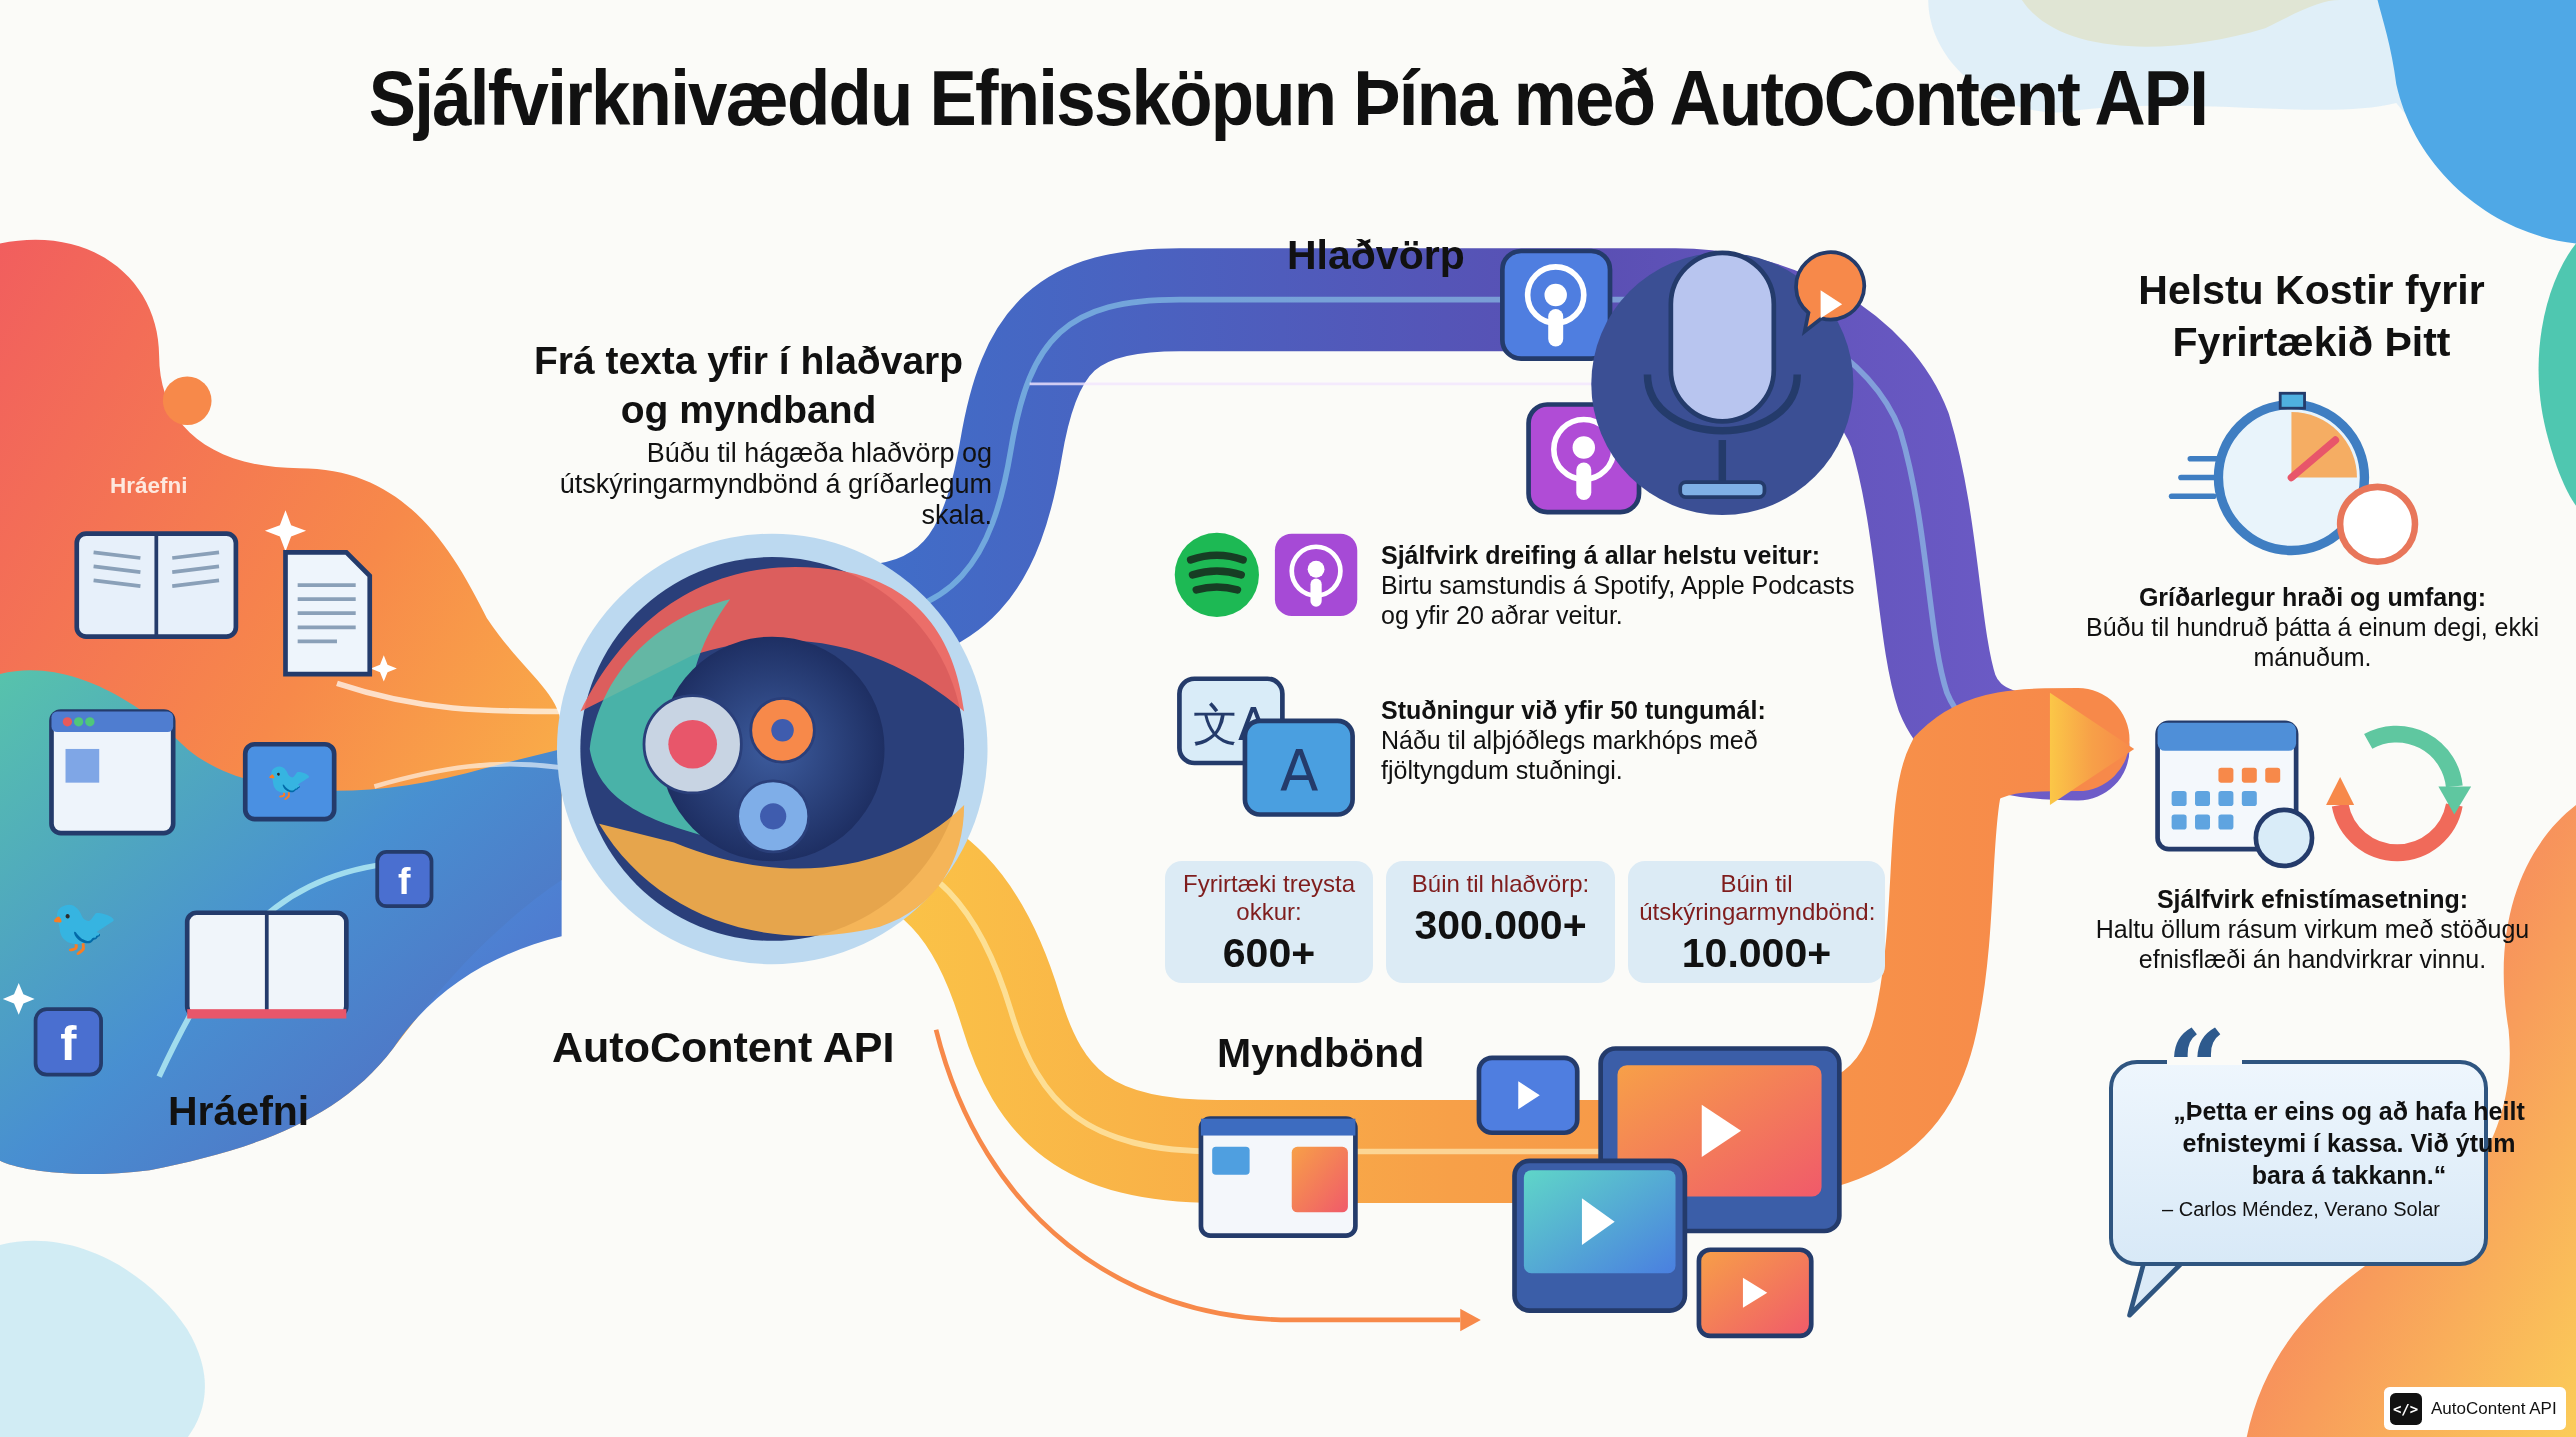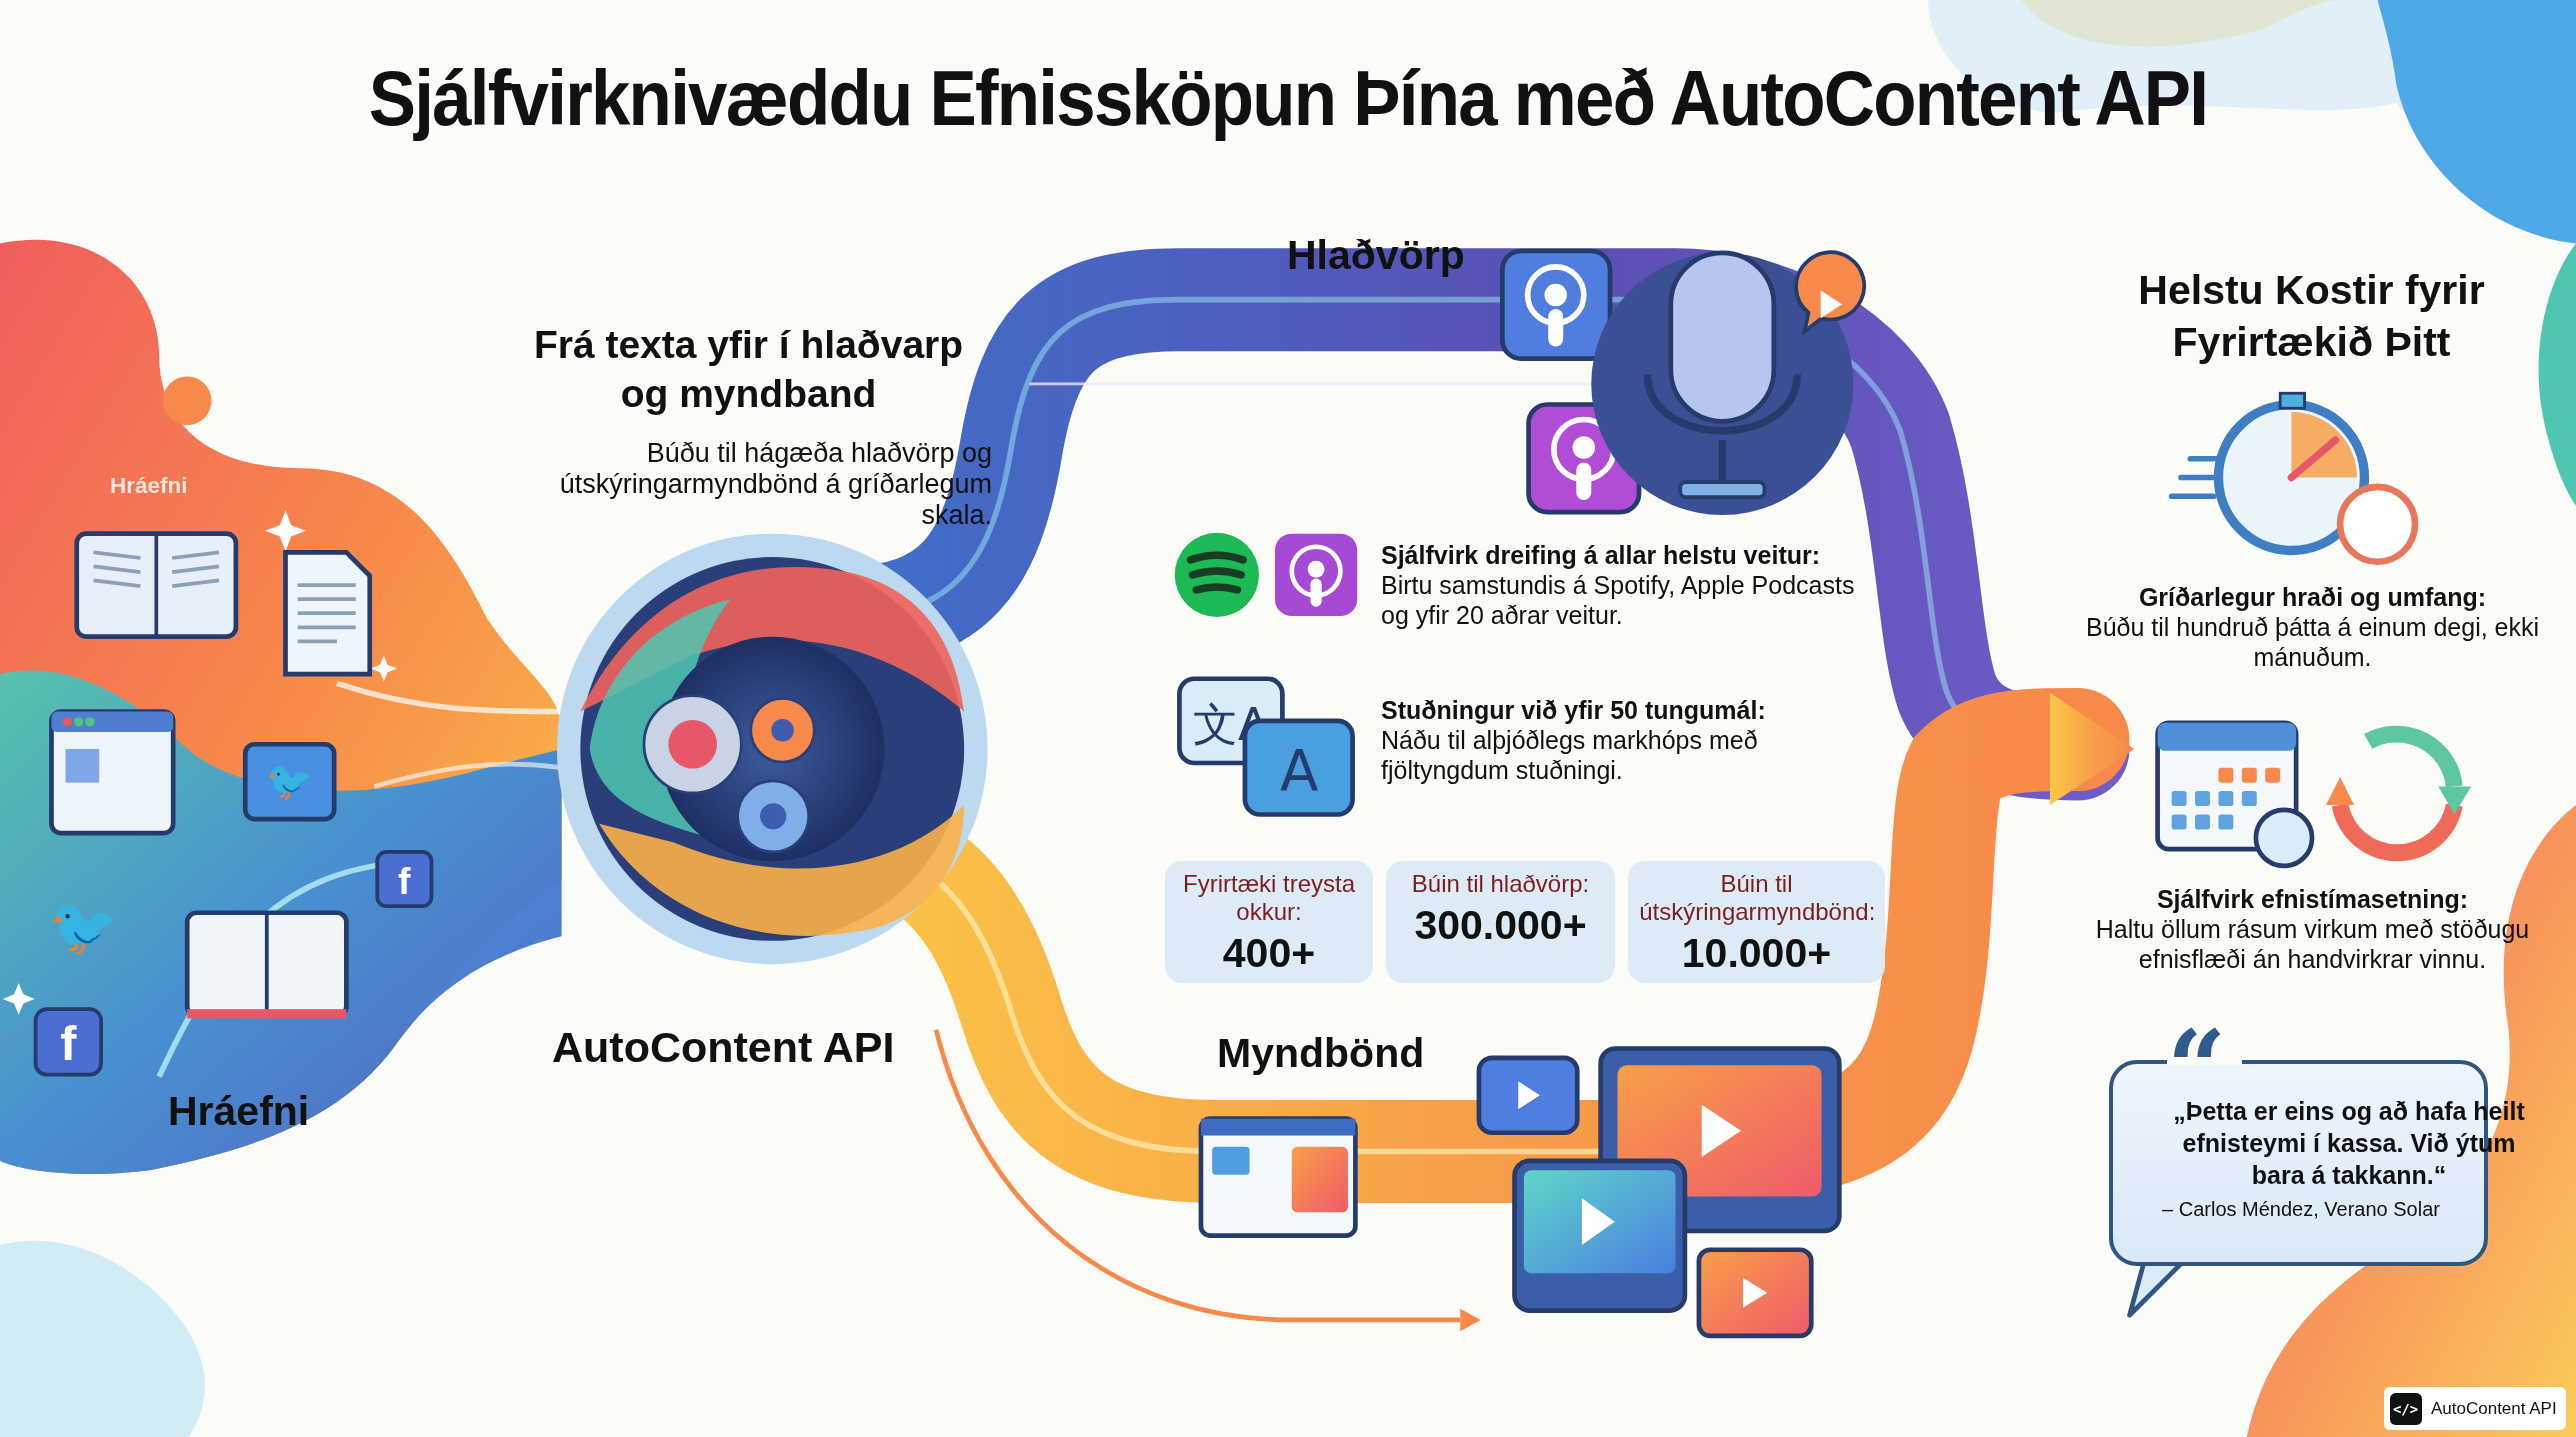--- a/index.html
+++ b/index.html
@@ -3,21 +3,21 @@
 <meta charset="utf-8">
 <style>
   * { box-sizing: border-box; margin: 0; padding: 0; }
   html, body { width: 2576px; height: 1438px; overflow: hidden; }
   body { background: #fbfbf8; font-family: "Liberation Sans", sans-serif; color: #111; position: relative; }
   .abs { position: absolute; }
   .bg-svg { position: absolute; left: 0; top: 0; width: 2576px; height: 1438px; }
   .title { left: 0; width: 2576px; top: 54px; text-align: center; font-size: 77px; font-weight: 700; letter-spacing: -1.9px; transform: scaleX(0.92); }
   .h2 { font-weight: 700; text-align: center; }
   .sub { text-align: right; }
-  .intro-title { left: 505px; top: 320px; width: 487px; font-size: 39px; line-height: 49px; }
+  .intro-title { left: 505px; top: 336px; width: 487px; font-size: 39px; line-height: 49px; }
   .intro-sub { left: 505px; top: 438px; width: 487px; font-size: 27px; line-height: 31px; }
   .label-raw-small { left: 110px; top: 473px; font-size: 22.5px; font-weight: 700; color: #fff5ee; opacity: .9; }
   .label-raw { left: 168px; top: 1088px; font-size: 41px; font-weight: 700; }
   .label-api { left: 552px; top: 1023px; font-size: 43px; font-weight: 700; }
   .label-podcast { left: 1287px; top: 232px; font-size: 41px; font-weight: 700; }
   .label-video { left: 1217px; top: 1030px; font-size: 41px; font-weight: 700; }
   .feature { left: 1381px; width: 487px; font-size: 25px; line-height: 30px; }
   .feature b { display: block; font-size: 25px; }
   .f1 { top: 540px; }
   .f2 { top: 695px; }
@@ -283,21 +283,21 @@
   <span>Birtu samstundis á Spotify, Apple Podcasts og yfir 20 aðrar veitur.</span>
 </div>
 <div class="abs feature f2">
   <b>Stuðningur við yfir 50 tungumál:</b>
   <span>Náðu til alþjóðlegs markhóps með fjöltyngdum stuðningi.</span>
 </div>
 
 <div class="abs stats">
   <div class="stat" style="width:208px">
     <div class="lbl">Fyrirtæki treysta okkur:</div>
-    <div class="val">400+</div>
+    <div class="val">600+</div>
   </div>
   <div class="stat" style="width:229px">
     <div class="lbl">Búin til hlaðvörp:</div>
     <div class="val">300.000+</div>
   </div>
   <div class="stat" style="width:257px">
     <div class="lbl">Búin til útskýringarmyndbönd:</div>
     <div class="val">10.000+</div>
   </div>
 </div>

